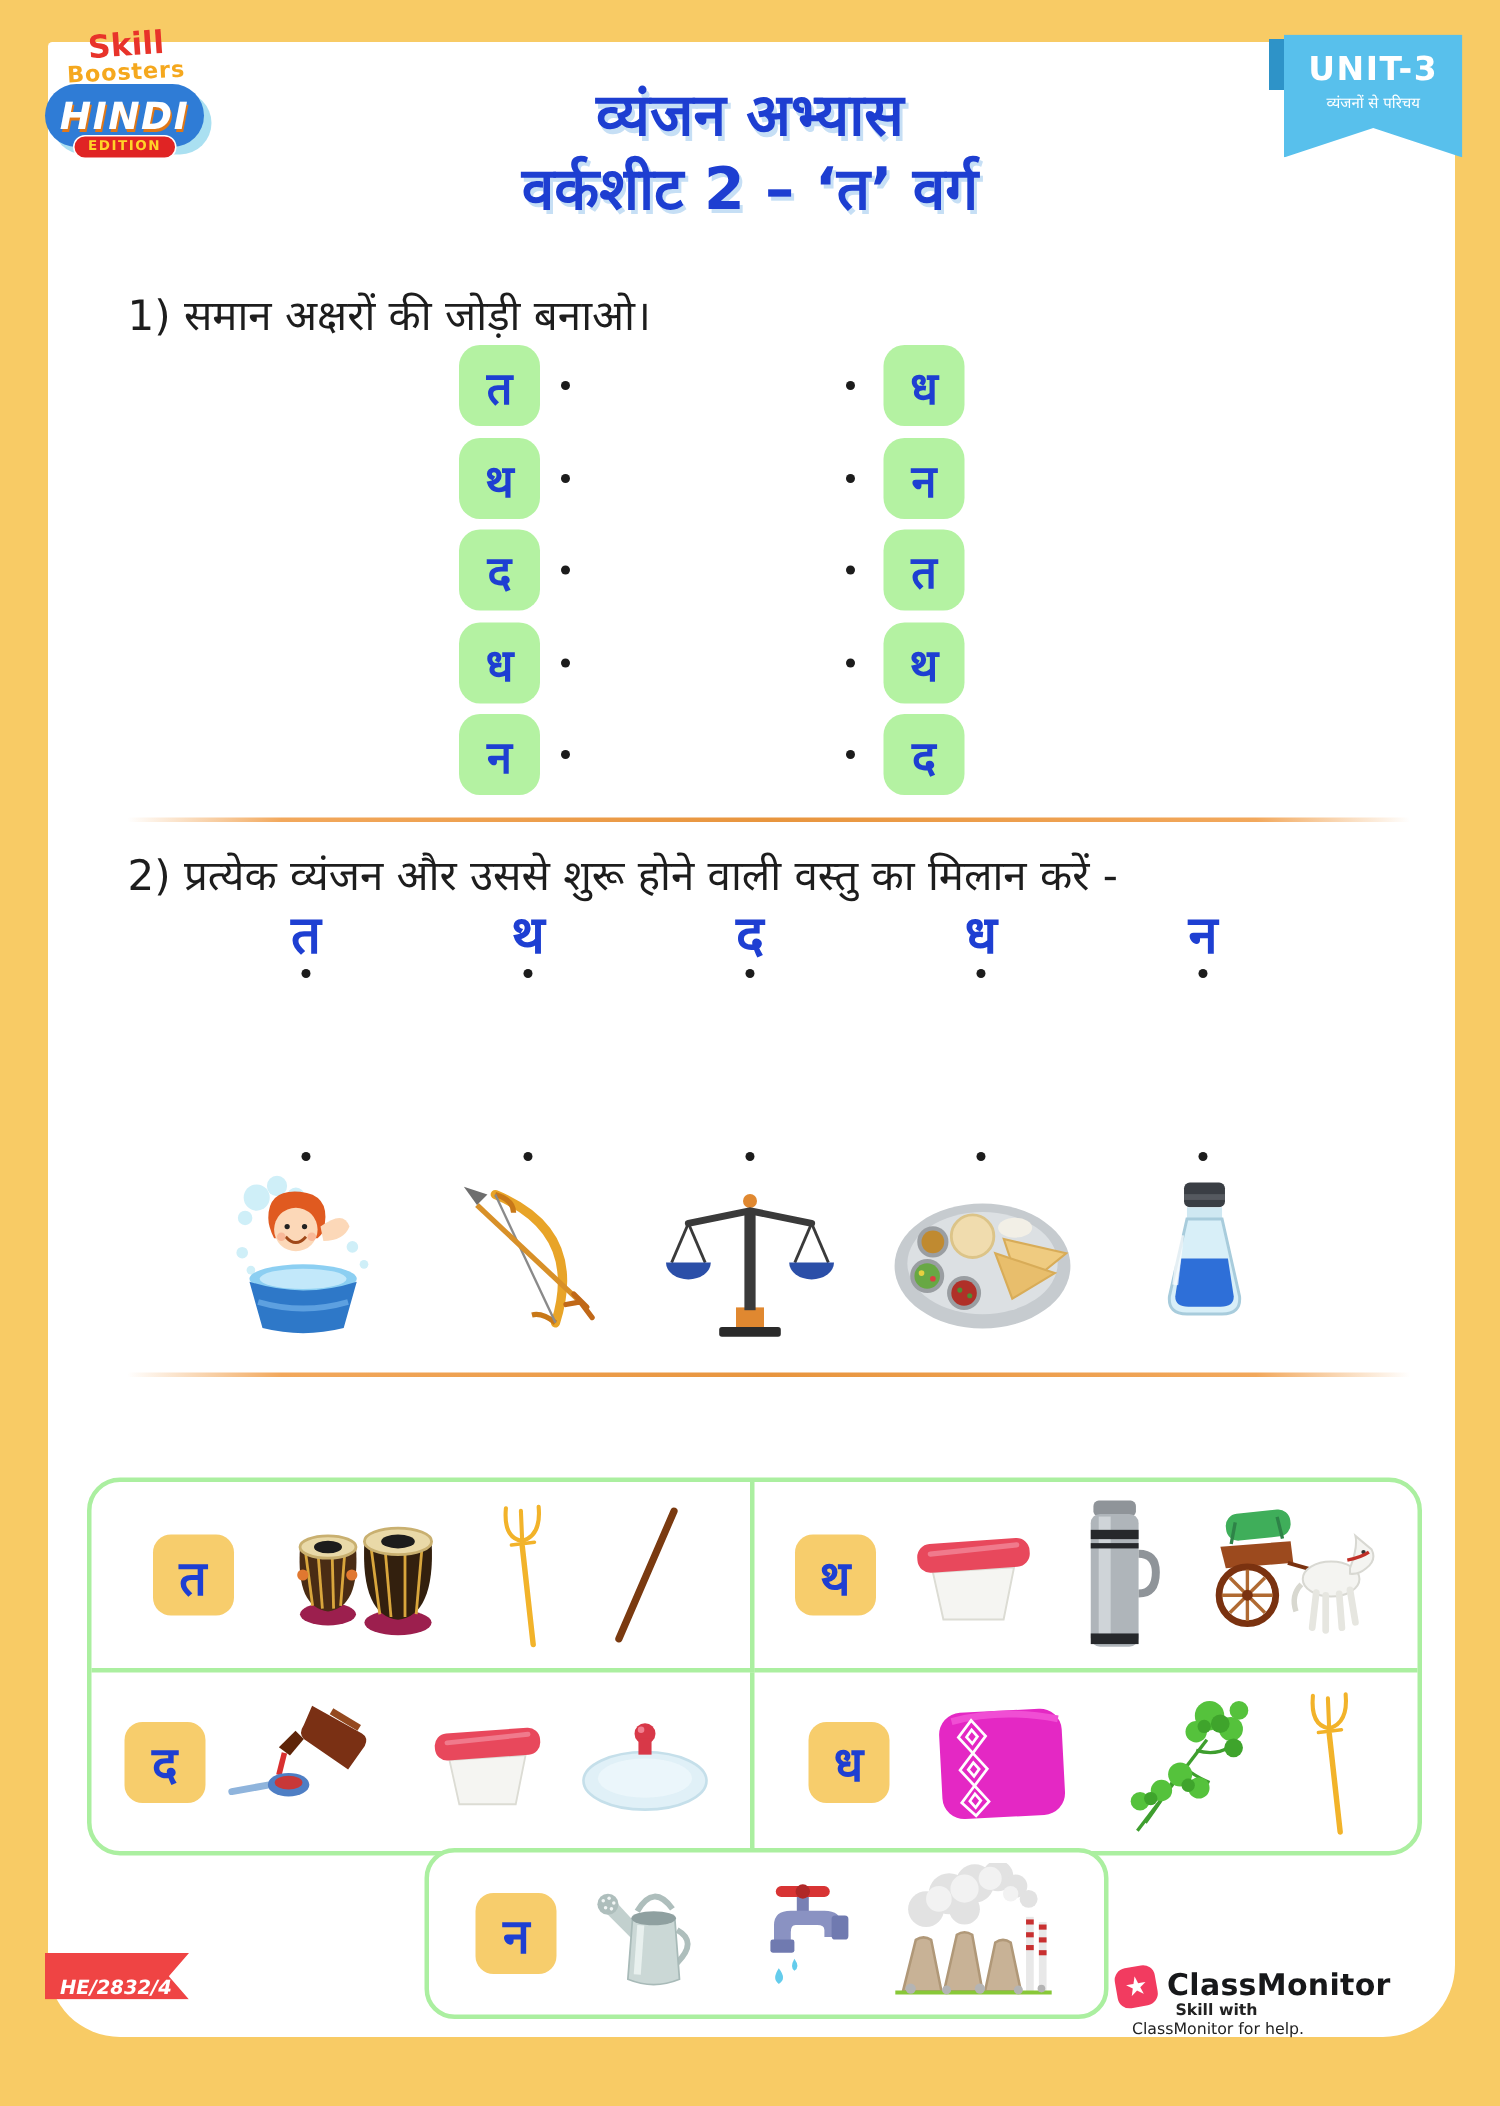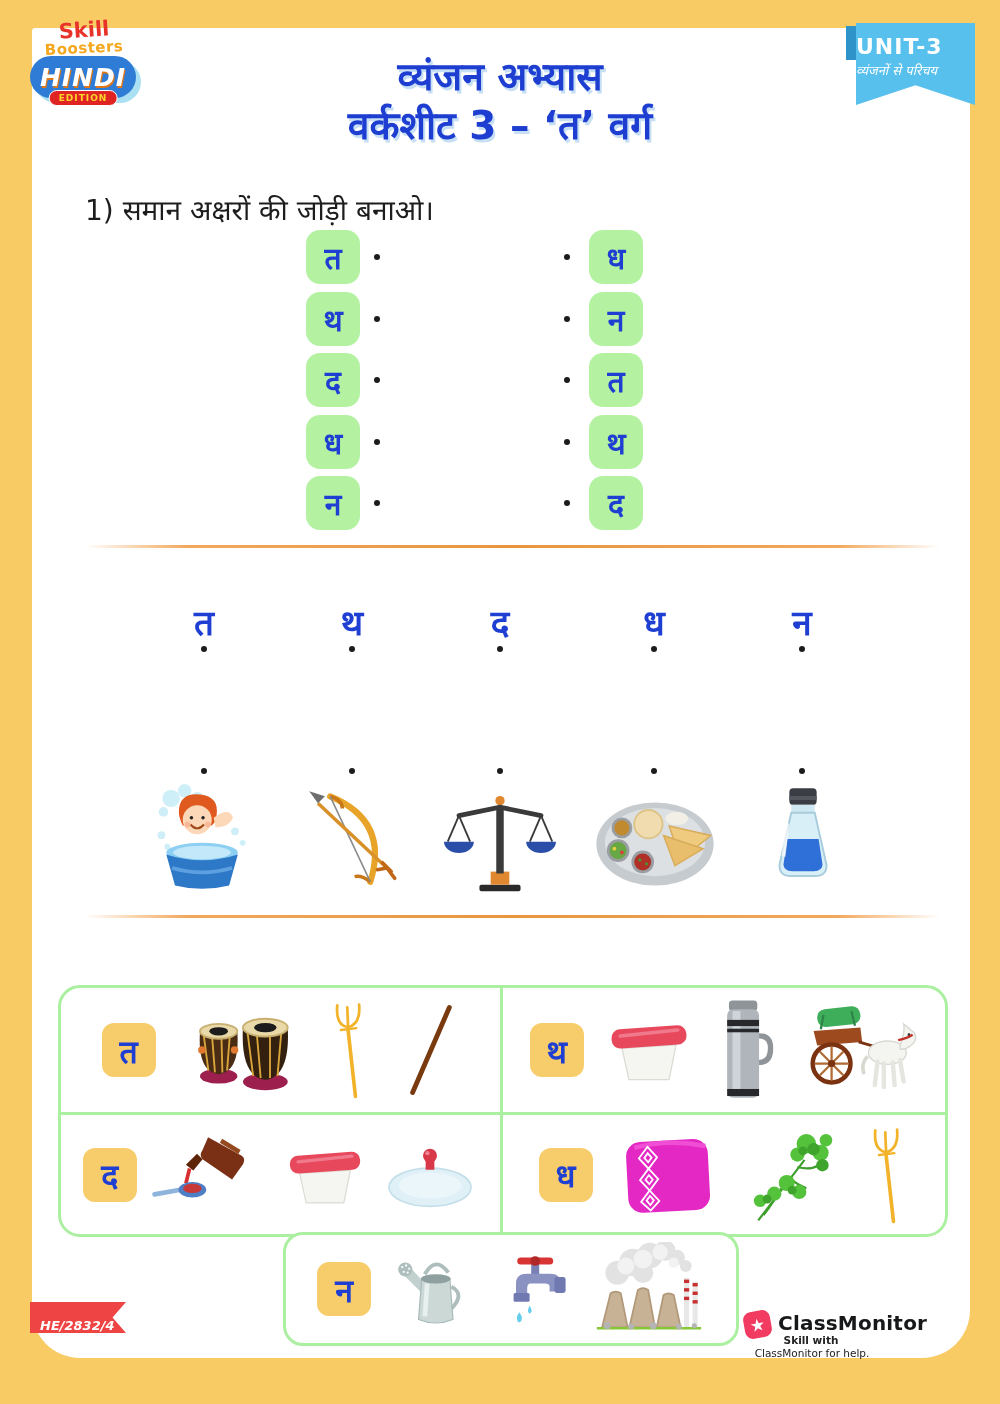--- a/index.html
+++ b/index.html
@@ -11,23 +11,23 @@
   .logo{position:absolute;left:28px;top:12px;width:112px;height:102px;}
   .logo-skill{position:absolute;left:0;top:6px;width:112px;text-align:center;color:#E8332A;font-size:21px;font-weight:bold;transform:rotate(-4deg);}
   .logo-boosters{position:absolute;left:0;top:27px;width:112px;text-align:center;color:#F5A81E;font-size:15px;font-weight:bold;transform:rotate(-3deg);letter-spacing:.5px;}
   .logo-blob{position:absolute;left:2px;top:44px;width:106px;height:42px;background:#2F7CD6;border-radius:21px;box-shadow:5px 5px 0 rgba(165,222,240,.95);display:flex;align-items:center;justify-content:center;}
   .logo-hindi{color:#fff;font-size:25px;font-weight:bold;font-style:italic;letter-spacing:1px;text-shadow:1px 2px 0 #E07818;}
   .logo-edition{position:absolute;left:50%;transform:translateX(-50%);bottom:-8px;background:#E02424;color:#FFD428;font-size:9px;font-weight:bold;letter-spacing:1px;padding:2px 9px;border-radius:8px;border:1px solid #fff;white-space:nowrap;}
   .title1,.title2{position:absolute;left:0;width:1000px;text-align:center;color:#1D3ED1;font-weight:bold;text-shadow:2px 3px 0 #C6DFF5;}
   .title1{top:48px;font-size:39px;}
   .title2{top:97px;font-size:39px;}
   .ribbon-fold{position:absolute;left:846px;top:26px;width:14px;height:34px;background:#2E93C8;}
-  .ribbon{position:absolute;left:856px;top:23px;width:119px;height:82px;background:#58C0EC;clip-path:polygon(0 0,100% 0,100% 100%,50% 76%,0 100%);color:#fff;}
+  .ribbon{position:absolute;left:856px;top:23px;width:119px;height:82px;background:#58C0EC;clip-path:polygon(0 0,100% 0,100% 100%,50% 76%,0 100%);text-align:center;color:#fff;}
   .ribbon-l1{margin-top:11px;font-size:22px;font-weight:bold;letter-spacing:1px;}
-  .ribbon-l2{margin-top:2px;font-size:13px;font-style:italic;}
+  .ribbon-l2{margin-top:2px;font-size:10px;}
 
   
   .heading{position:absolute;left:85px;color:#1d1d1d;font-size:28px;}
 
   
   .gbox{position:absolute;width:54px;height:54px;background:#B4F2A2;border-radius:14px;display:flex;align-items:center;justify-content:center;}
   .gbox span{color:#1E3FD2;font-size:30px;font-weight:bold;}
   .ybox{width:54px;height:54px;background:#F7CD6C;border-radius:12px;display:flex;align-items:center;justify-content:center;flex-shrink:0;}
   .ybox span{color:#1E3FD2;font-size:32px;font-weight:bold;}
   .dot{position:absolute;width:6px;height:6px;border-radius:50%;background:#1c1c1c;}
@@ -61,21 +61,21 @@
   <div class="logo">
     <div class="logo-skill">Skill</div>
     <div class="logo-boosters">Boosters</div>
     <div class="logo-blob">
       <span class="logo-hindi">HINDI</span>
       <div class="logo-edition">EDITION</div>
     </div>
   </div>
 
   <div class="title1">व्यंजन अभ्यास</div>
-  <div class="title2">वर्कशीट 3 – ‘त’  वर्ग</div>
+  <div class="title2">वर्कशीट 2 – ‘त’  वर्ग</div>
 
   <div class="ribbon-fold"></div>
   <div class="ribbon">
     <div class="ribbon-l1">UNIT-3</div>
     <div class="ribbon-l2">व्यंजनों से परिचय</div>
   </div>
 
   <div class="heading" style="top:190px">1) समान अक्षरों की जोड़ी बनाओ।</div>
 
   <div class="gbox" style="left:306px;top:230px">
@@ -118,20 +118,21 @@
       <span>न</span>
     </div>
   <span class="dot" style="left:374px;top:500px"></span>
   <span class="dot" style="left:564px;top:500px"></span>
   <div class="gbox" style="left:589px;top:476px">
       <span>द</span>
     </div>
 
   <div class="divider" style="top:545px"></div>
 
+  <div class="heading" style="top:563px">2) प्रत्येक व्यंजन और उससे शुरू होने वाली वस्तु का मिलान करें -</div>
 
   <span class="s2letter" style="left:204px">त</span>
   <span class="s2letter" style="left:352px">थ</span>
   <span class="s2letter" style="left:500px">द</span>
   <span class="s2letter" style="left:654px">ध</span>
   <span class="s2letter" style="left:802px">न</span>
 
   <span class="dot" style="left:201px;top:646px"></span>
   <span class="dot" style="left:349px;top:646px"></span>
   <span class="dot" style="left:497px;top:646px"></span>

